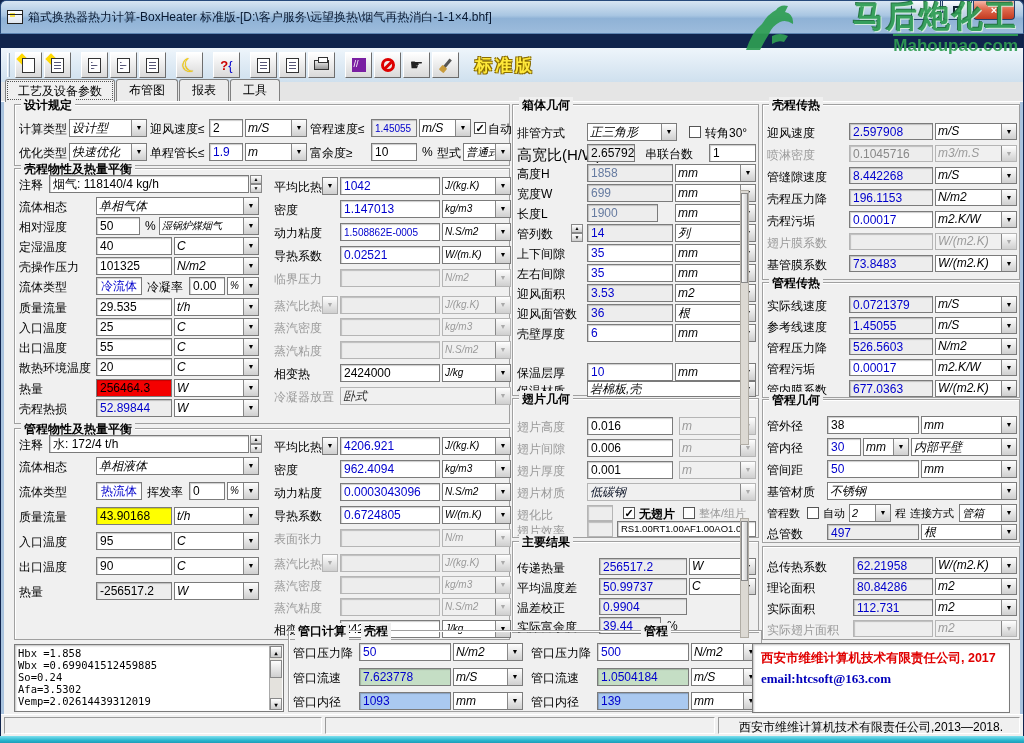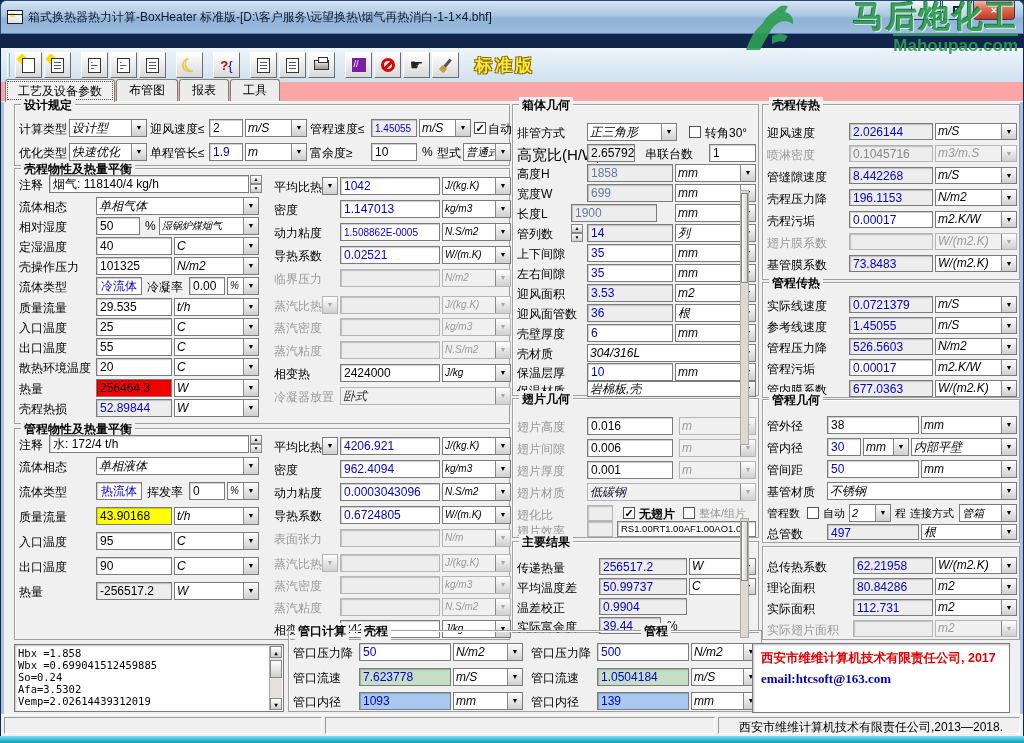--- a/index.html
+++ b/index.html
@@ -52,21 +52,21 @@
   .i-theme{width:14px;height:14px;background:#7a1fa2;position:relative}
   .i-theme::after{content:"//";color:#fff;font-size:9px;position:absolute;left:2px;top:1px}
   .i-stop{width:14px;height:14px;border:3px solid #d00;border-radius:50%;position:relative}
   .i-stop::after{content:"";position:absolute;left:-1px;top:3px;width:10px;height:3px;background:#d00;transform:rotate(-45deg)}
   .i-hand{font-size:15px;color:#222}
   .i-wrench{width:14px;height:14px;position:relative}
   .i-wrench::before{content:"";position:absolute;left:6px;top:0;width:3px;height:13px;background:#555;transform:rotate(40deg)}
   .i-wrench::after{content:"";position:absolute;left:1px;top:8px;width:6px;height:6px;background:#c89b3c;border-radius:1px;transform:rotate(40deg)}
   #badge{margin-left:14px;font-size:17px;font-weight:bold;letter-spacing:3px;color:#ffe93a;
     text-shadow:1px 1px 0 #8a6d00,-1px -1px 0 #8a6d00,1px -1px 0 #8a6d00,-1px 1px 0 #8a6d00}
-  #tabbar{position:absolute;left:1px;right:1px;top:82px;height:20px;background:#fca5a5;
+  #tabbar{position:absolute;left:1px;right:1px;top:82px;height:20px;background:#e5e5e5;
     border-bottom:1px solid #fff;display:flex;align-items:flex-end;padding-left:4px}
   .tab{border:1px solid #808080;border-bottom:none;border-radius:3px 3px 0 0;background:#ececec;
     padding:2px 12px 2px;margin-right:1px;white-space:nowrap}
   .tab.active{background:#f0f0f0;outline:1px dotted #555;outline-offset:-3px;position:relative;top:1px;padding-top:3px}
   
   #client{position:absolute;left:1px;right:1px;top:102px;height:612px;background:#f0f0f0;
     border-left:3px solid #a9c3de;border-right:3px solid #a9c3de}
   .g{position:absolute;border:1px solid #a0a0a0;box-shadow:1px 1px 0 #fff inset}
   .gt{position:absolute;top:-8px;left:6px;background:#f0f0f0;padding:0 3px;font-weight:bold;font-size:12px;white-space:nowrap}
   .gt2{position:absolute;top:-8px;background:#f0f0f0;padding:0 3px;font-weight:bold;font-size:12px}
@@ -609,21 +609,21 @@
       <div class="r" style="top:79px">
         <span class="l" style="left:0">宽度W</span>
         <span class="t ro dim" style="left:70px;width:86px">699</span>
         <span class="u" style="left:158px;width:81px">
             <i class="uv">mm</i>
             <i class="db">▼</i>
           </span>
       </div>
       <div class="r" style="top:99px">
         <span class="l" style="left:0">长度L</span>
-        <span class="t ro dim" style="left:54px;width:86px">1900</span>
+        <span class="t ro dim" style="left:70px;width:71px">1900</span>
         <span class="u" style="left:158px;width:81px">
             <i class="uv">mm</i>
             <i class="db">▼</i>
           </span>
       </div>
       <div class="r" style="top:119px">
         <span class="l" style="left:0">管列数</span>
         <span class="sp" style="left:54px">
             <i>▲</i>
             <i>▼</i>
@@ -664,27 +664,20 @@
         <span class="u" style="left:158px;width:81px">
             <i class="uv">根</i>
             <i class="db">▼</i>
           </span>
       </div>
       <div class="r" style="top:219px">
         <span class="l" style="left:0">壳壁厚度</span>
         <span class="t b" style="left:70px;width:86px">6</span>
         <span class="u" style="left:158px;width:81px">
             <i class="uv">mm</i>
-            <i class="db">▼</i>
-          </span>
-      </div>
-      <div class="r" style="top:239px">
-        <span class="l" style="left:0">壳材质</span>
-        <span class="u" style="left:70px;width:169px">
-            <i class="uv">304/316L</i>
             <i class="db">▼</i>
           </span>
       </div>
       <div class="r" style="top:258px">
         <span class="l" style="left:0">保温层厚</span>
         <span class="t b" style="left:70px;width:86px">10</span>
         <span class="u" style="left:158px;width:81px">
             <i class="uv">mm</i>
             <i class="db">▼</i>
           </span>
@@ -820,21 +813,21 @@
             <i class="uv">mm</i>
             <i class="db">▼</i>
           </span>
       </div>
     </div>
 
     <div class="g" style="left:758px;top:2px;width:258px;height:176px">
       <span class="gt">壳程传热</span>
       <div class="r" style="top:18px;height:17px">
         <span class="l" style="left:0">迎风速度</span>
-        <span class="t ro b" style="left:82px;width:84px;height:17px">2.026144</span>
+        <span class="t ro b" style="left:82px;width:84px;height:17px">2.597908</span>
         <span class="u" style="left:168px;width:82px;height:17px">
             <i class="uv" style="line-height:15px">m/S</i>
             <i class="db" style="line-height:15px">▼</i>
           </span>
       </div>
       <div class="r" style="top:40px;height:17px">
         <span class="l dis" style="left:0">喷淋密度</span>
         <span class="t dis" style="left:82px;width:84px;height:17px;color:#888">0.1045716</span>
         <span class="u dis" style="left:168px;width:82px;height:17px">
             <i class="uv" style="line-height:15px">m3/m.S</i>

